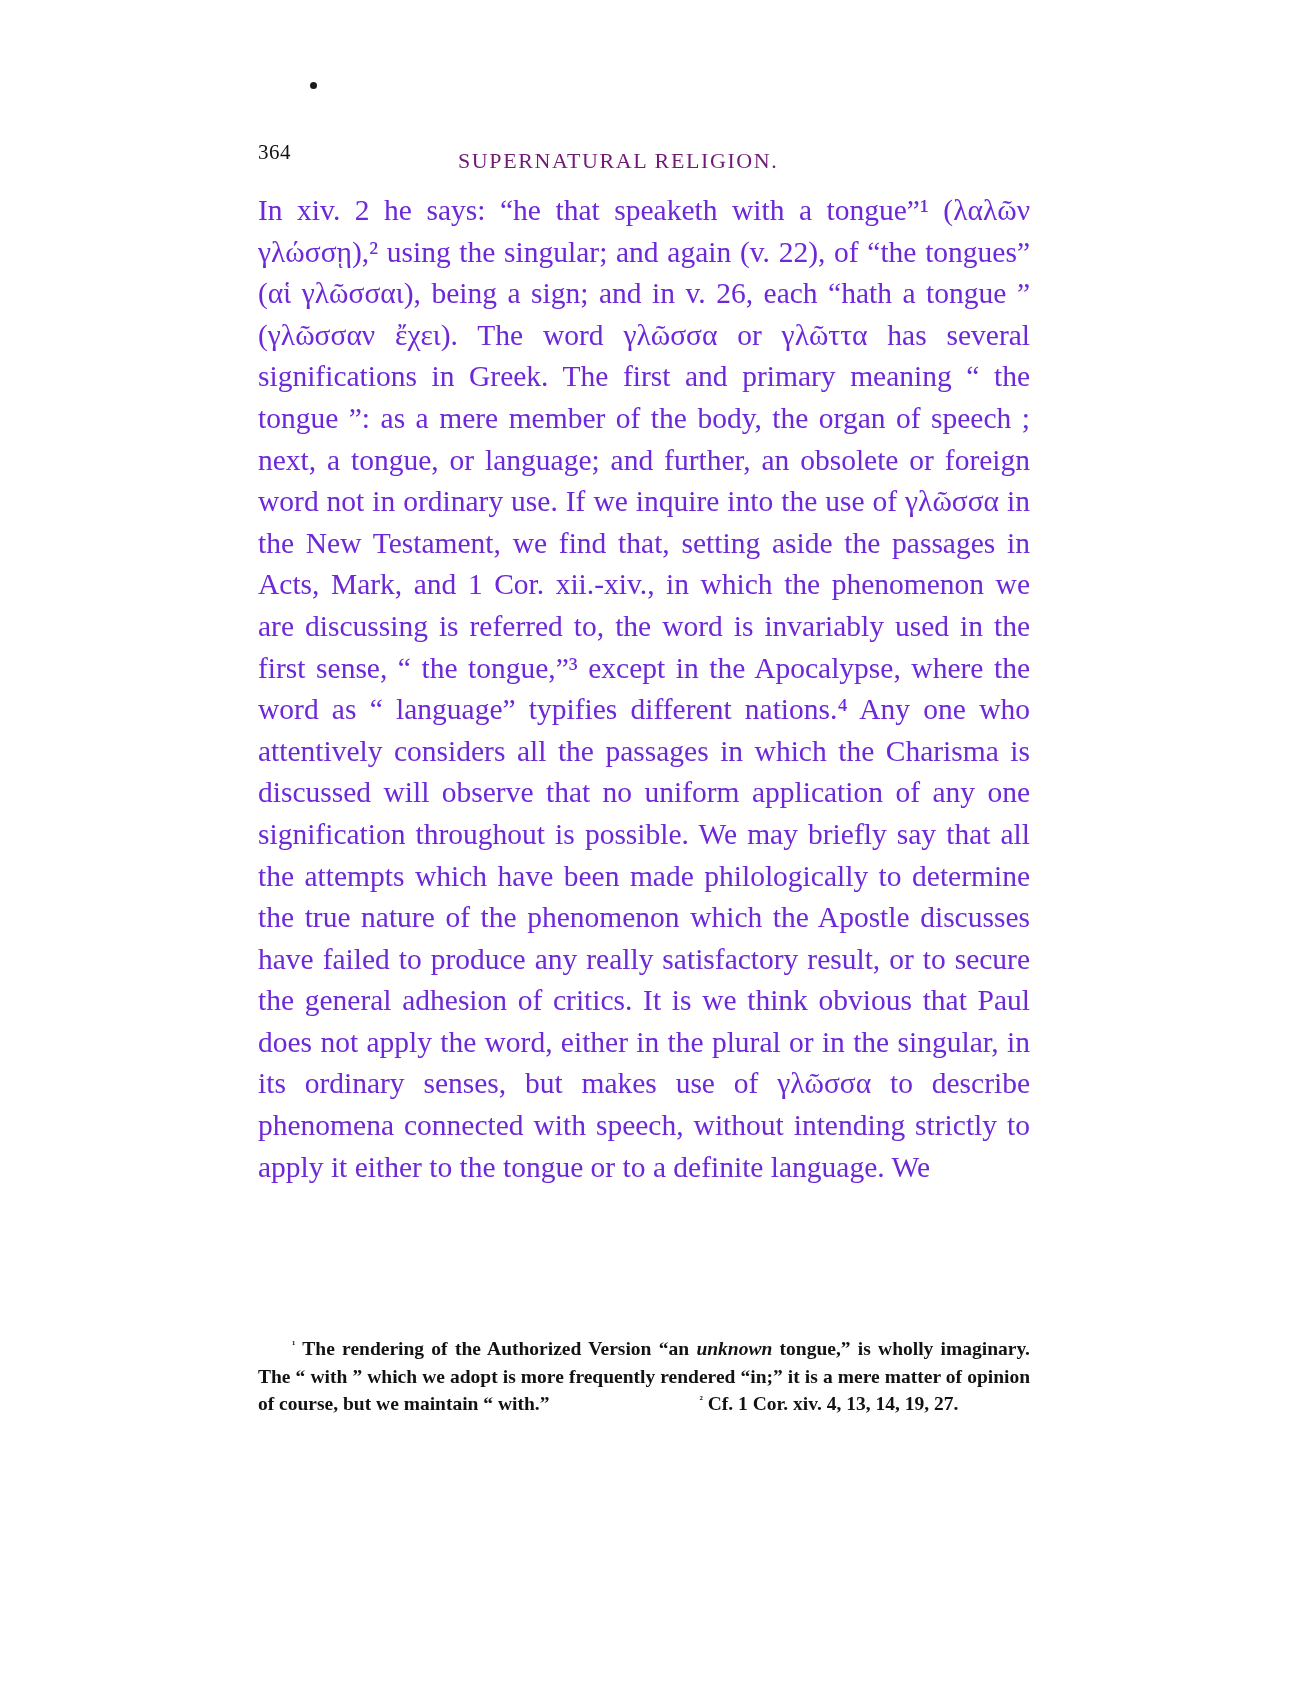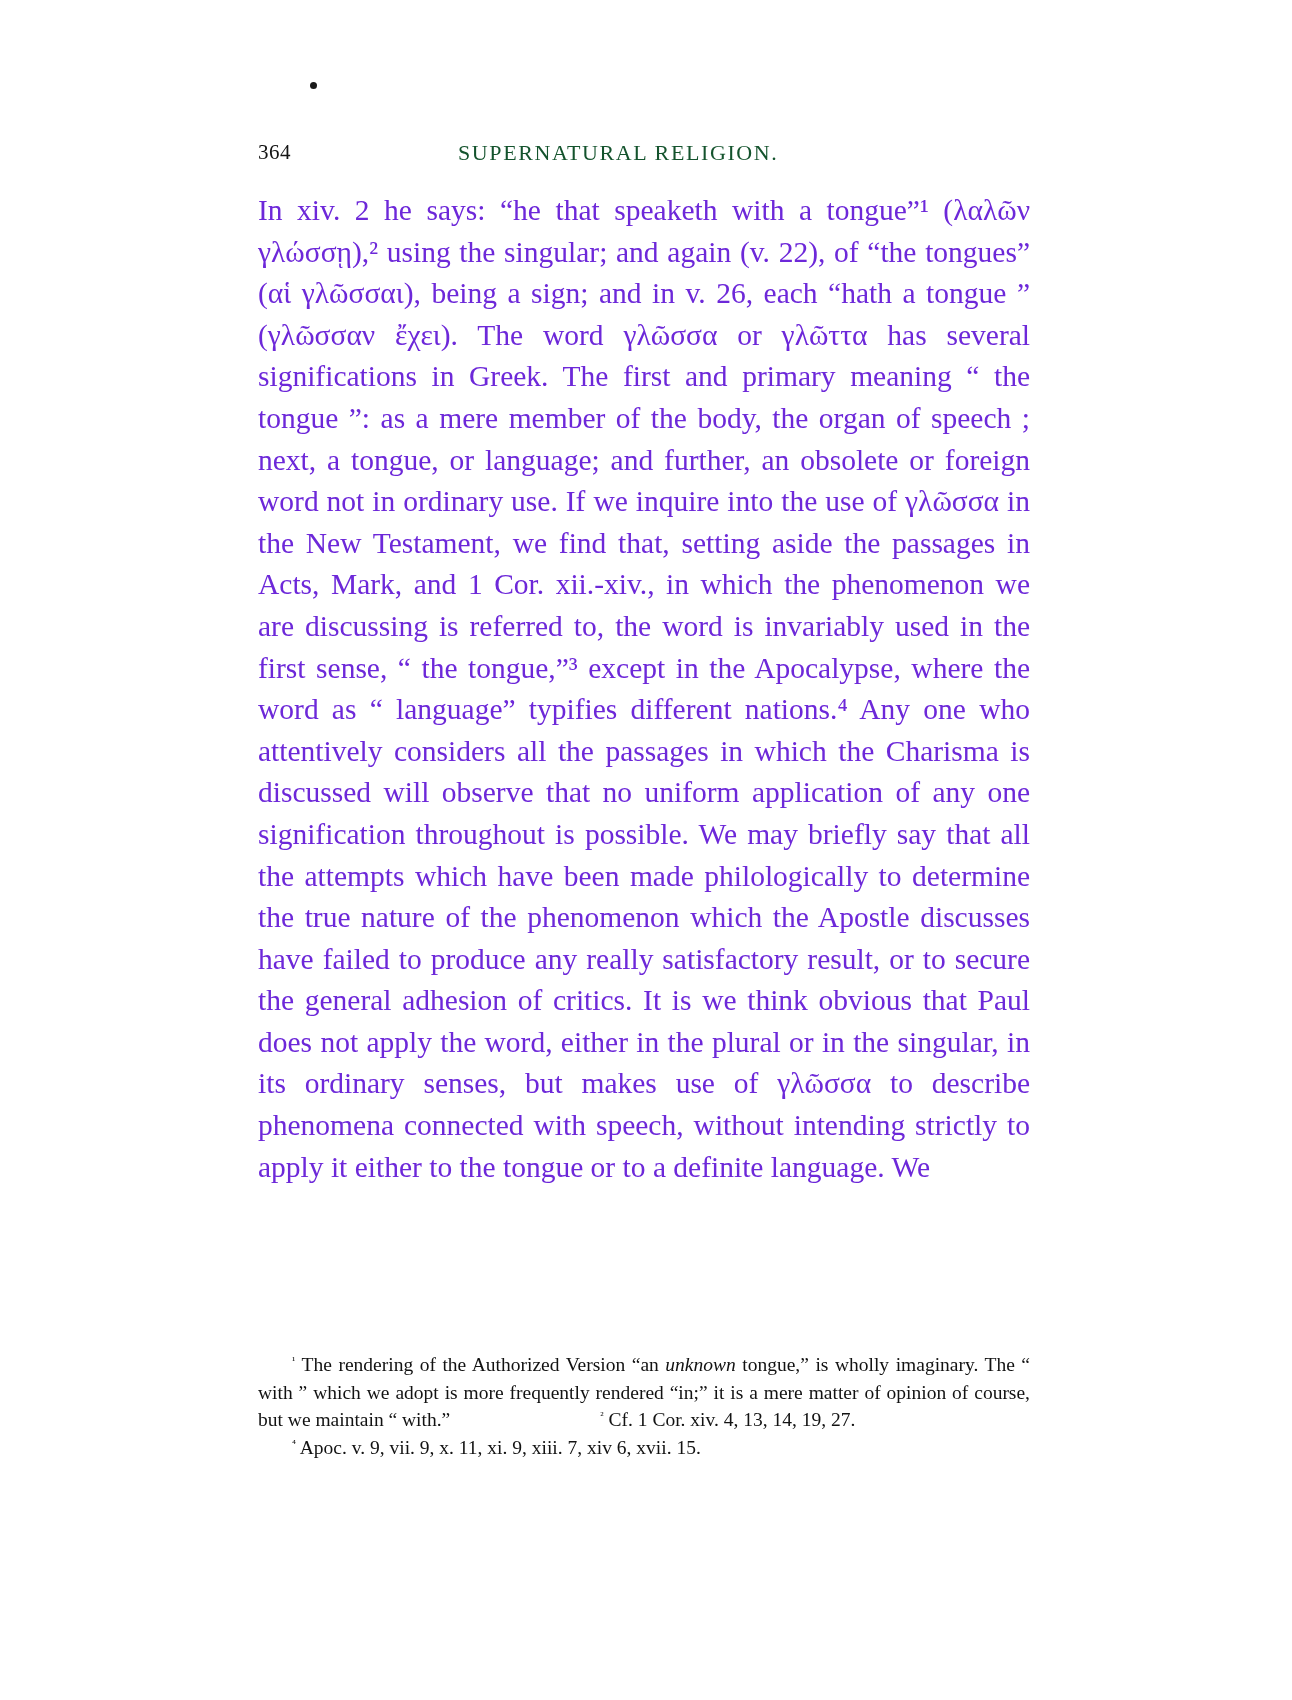--- a/index.html
+++ b/index.html
@@ -41,24 +41,24 @@
     position: absolute;
     left: 0;
     top: 0;
     font-size: 21px;
     letter-spacing: 0.5px;
     color: #141414;
   }
   .running-head {
     position: absolute;
     left: 200px;
-    top: 0;
+    top: 8px;
     font-size: 22px;
     letter-spacing: 1.6px;
-    color: #14532d;
+    color: #701a75;
     white-space: nowrap;
   }
   .body-text {
     position: absolute;
     top: 190px;
     left: 258px;
     width: 772px;
     font-size: 29.5px;
     line-height: 41.6px;
     text-align: justify;
@@ -74,23 +74,22 @@
     line-height: 0;
   }
   .notes {
     position: absolute;
     top: 1335px;
     left: 258px;
     width: 772px;
     font-size: 19.5px;
     line-height: 27.5px;
     text-align: justify;
-    font-weight: normal;
+    font-weight: bold;
     color: #121212;
-    margin-top: 16px;
   }
   .notes p {
     margin: 0;
   }
   .notes .indent {
     text-indent: 34px;
   }
   .notes em {
     font-style: italic;
   }
@@ -110,16 +109,15 @@
     <span class="folio">364</span>
     <span class="running-head">SUPERNATURAL RELIGION.</span>
   </div>
 
   <div class="body-text">
     <p>In xiv. 2 he says: “he that speaketh with a tongue”¹ (λαλῶν γλώσσῃ),² using the singular; and again (v. 22), of “the tongues” (αἱ γλῶσσαι), being a sign; and in v. 26, each “hath a tongue ” (γλῶσσαν ἔχει). The word γλῶσσα or γλῶττα has several significations in Greek. The first and primary meaning “ the tongue ”: as a mere member of the body, the organ of speech ; next, a tongue, or language; and further, an obsolete or foreign word not in ordinary use. If we inquire into the use of γλῶσσα in the New Testament, we find that, setting aside the passages in Acts, Mark, and 1 Cor. xii.-xiv., in which the phenomenon we are discussing is referred to, the word is invariably used in the first sense, “ the tongue,”³ except in the Apocalypse, where the word as “ language” typifies different nations.⁴ Any one who attentively considers all the passages in which the Charisma is discussed will observe that no uniform application of any one signification throughout is possible. We may briefly say that all the attempts which have been made philologically to determine the true nature of the phenomenon which the Apostle discusses have failed to produce any really satisfactory result, or to secure the general adhesion of critics. It is we think obvious that Paul does not apply the word, either in the plural or in the singular, in its ordinary senses, but makes use of γλῶσσα to describe phenomena connected with speech, without intending strictly to apply it either to the tongue or to a definite language. We</p>
   </div>
 
   <div class="notes">
     <p class="indent"><sup>¹</sup> <span>The rendering of the Authorized Version “an </span><em>unknown</em><span> tongue,” is wholly imaginary. The “ with ” which we adopt is more frequently rendered “in;” it is a mere matter of opinion of course, but we maintain “ with.”</span><span class="note-gap"></span><sup>²</sup> <span>Cf. 1 Cor. xiv. 4, 13, 14, 19, 27.</span></p>
-    <p class="indent"><sup>⁴</sup> <span>Apoc. v. 9, vii. 9, x. 11, xi. 9, xiii. 7, xiv 6, xvii. 15.</span></p>
   </div>
 
 </div>
 
 </body></html>

